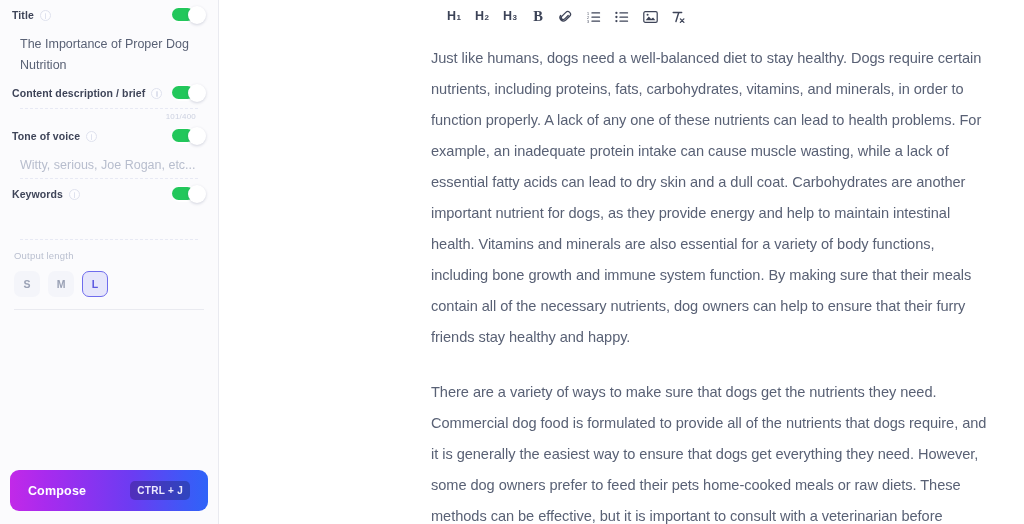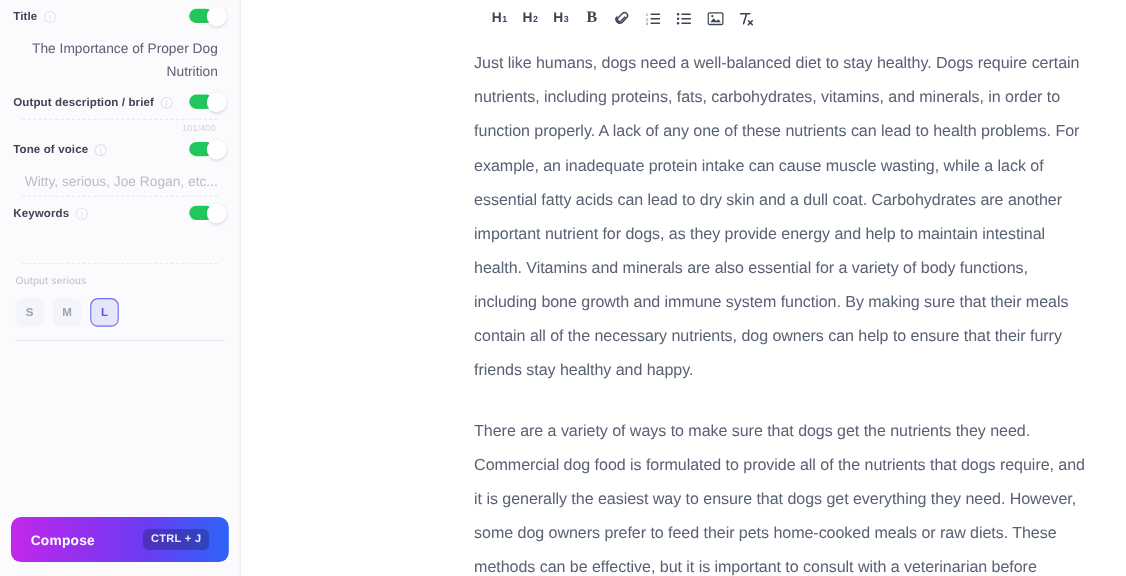--- a/index.html
+++ b/index.html
@@ -108,21 +108,20 @@
     box-shadow: 0 1px 3px rgba(60,70,110,0.22);
   }
 
   .field-input {
     padding: 4px 10px 2px 10px;
     font-size: 12.5px;
     line-height: 21px;
     color: #596175;
     min-height: 24px;
     word-wrap: break-word;
-    text-align: right;
   }
   .field-input.placeholder { color: #b7bdcd; }
 
   .field-underline {
     margin: 0 10px;
     height: 1px;
     border-bottom: 1px dashed #e7e9f4;
   }
 
   .char-count {
@@ -282,21 +281,21 @@
           <span class="toggle">
             <span class="track"></span>
             <span class="knob"></span>
           </span>
         </div>
         <div class="field-input">The Importance of Proper Dog Nutrition</div>
       </div>
 
       <div class="field-block">
         <div class="field-head">
-          <span class="field-label">Output description / brief</span>
+          <span class="field-label">Content description / brief</span>
           <span class="info-icon"></span>
           <span class="toggle">
             <span class="track"></span>
             <span class="knob"></span>
           </span>
         </div>
         <div class="field-underline"></div>
         <div class="char-count">101/400</div>
       </div>
 
@@ -320,21 +319,21 @@
           <span class="toggle">
             <span class="track"></span>
             <span class="knob"></span>
           </span>
         </div>
         <div class="field-input placeholder" style="min-height:30px"></div>
         <div class="field-underline"></div>
       </div>
 
       <div class="output-block">
-        <div class="output-title">Output serious</div>
+        <div class="output-title">Output length</div>
         <div class="size-row">
           <div class="size-btn">S</div>
           <div class="size-btn">M</div>
           <div class="size-btn active">L</div>
         </div>
         <div class="sidebar-divider"></div>
       </div>
 
     </div>
 

